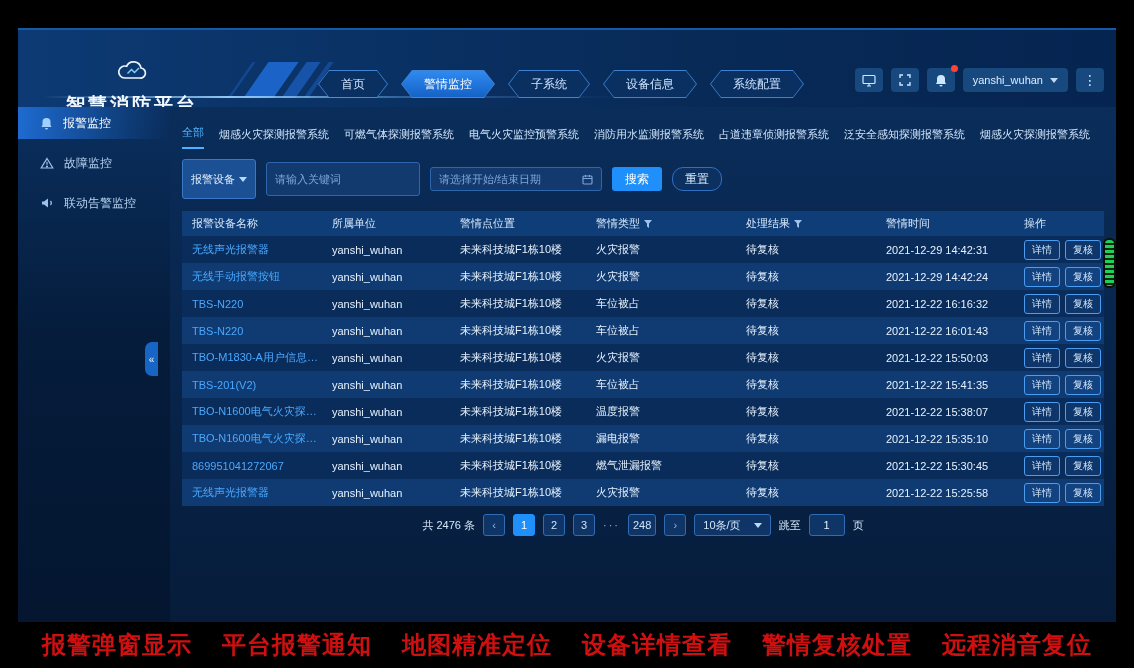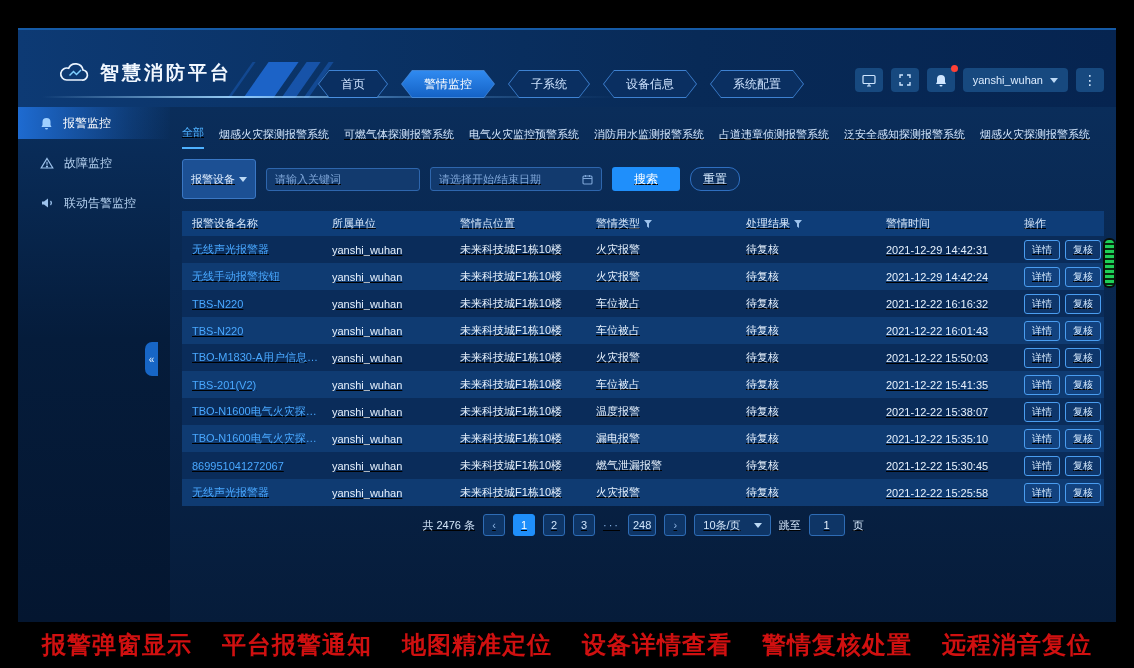--- a/index.html
+++ b/index.html
@@ -5,21 +5,21 @@
   html,body{margin:0;padding:0;background:#000;}
   .stage{position:relative;width:1134px;height:668px;background:#000;overflow:hidden;
          font-family:"Liberation Sans","DejaVu Sans",sans-serif;-webkit-font-smoothing:antialiased;}
   
   .app{position:absolute;left:18px;top:28px;width:1098px;height:594px;
        background:linear-gradient(135deg,#0a2b56 0%,#07234a 45%,#051c3c 100%);
        border-top:2px solid #155aa6;box-sizing:border-box;box-shadow:inset 0 0 0 1px rgba(40,110,200,.18);}
   
   .header{position:relative;height:77px;
        background:linear-gradient(90deg,#0d3a74 0%,#0a3265 30%,#082a57 62%,#062450 100%);overflow:hidden;}
-  .logo{position:absolute;left:40px;top:30px;display:flex;align-items:center;gap:10px;}
+  .logo{position:absolute;left:48px;top:30px;display:flex;align-items:center;gap:10px;flex-direction:column;}
   .logo-title{font-size:19px;font-weight:bold;color:#f2f8ff;letter-spacing:3px;}
   .stripe{position:absolute;top:32px;height:36px;transform:skewX(-35deg);background:#1e66cc;}
   .s1{left:238px;width:30px;opacity:.95;}
   .s2{left:276px;width:14px;opacity:.65;}
   .s3{left:298px;width:5px;opacity:.45;}
   .s4{left:222px;width:3px;opacity:.4;}
   .streak{position:absolute;left:24px;top:66px;width:580px;height:2px;
        background:linear-gradient(90deg,rgba(130,200,255,0) 0%,rgba(160,215,255,.9) 32%,rgba(120,190,255,.35) 62%,rgba(120,190,255,0) 100%);}
   .nav{position:absolute;left:300px;top:40px;display:flex;gap:13px;}
   .hex{height:26px;clip-path:polygon(11px 0,calc(100% - 11px) 0,100% 50%,calc(100% - 11px) 100%,11px 100%,0 50%);
@@ -38,37 +38,37 @@
        border-top:5px solid #bcd9f5;}
   .kebab{color:#d6e9ff;font-size:14px;letter-spacing:0;}
   
   .app-body{display:flex;height:515px;}
   .sidebar{width:152px;background:linear-gradient(180deg,#0a2f5e 0%,#051c3b 45%,#041630 100%);
        padding-top:0;flex-shrink:0;}
   .side-item{height:32px;margin-bottom:8px;display:flex;align-items:center;gap:10px;
        padding-left:22px;font-size:12px;color:#b6d2f0;cursor:pointer;}
   .side-item.active{background:linear-gradient(90deg,rgba(31,110,215,.95) 0%,rgba(31,110,215,.2) 75%,transparent 100%);color:#fff;}
   .content{flex:1;position:relative;background:linear-gradient(180deg,#0a2d5a 0%,#082348 58%,#061c3a 100%);
-       padding:18px 12px 0 12px;box-sizing:border-box;overflow:hidden;text-decoration:underline;}
+       padding:18px 12px 0 12px;box-sizing:border-box;overflow:hidden;}
   
   .tabs{display:flex;gap:15px;font-size:11px;color:#d2e5fb;align-items:flex-end;white-space:nowrap;}
   .tab{padding-bottom:7px;cursor:pointer;}
   .tab.active{color:#4eb1ff;border-bottom:2px solid #4eb1ff;}
   
   .filter-row{margin-top:10px;display:flex;gap:10px;align-items:center;}
   .select{width:74px;height:40px;background:#1c5094;border:1px solid #3a77c4;border-radius:3px;
        display:flex;align-items:center;justify-content:space-between;padding:0 8px;
        font-size:11px;color:#e2efff;box-sizing:border-box;cursor:pointer;}
-  .tinput{width:154px;height:23px;background:#123a6e;border:1px solid #2e66ad;border-radius:3px;
+  .tinput{width:154px;height:34px;background:#123a6e;border:1px solid #2e66ad;border-radius:3px;
        color:#dbeafd;font-size:11px;padding:0 8px;box-sizing:border-box;outline:none;}
   .tinput::placeholder{color:#7fa6d8;}
   .date{width:172px;height:24px;background:#123a6e;border:1px solid #2e66ad;border-radius:3px;
        display:flex;align-items:center;justify-content:space-between;padding:0 8px;
        font-size:11px;color:#7fa6d8;box-sizing:border-box;cursor:pointer;}
-  .btn-search{width:68px;height:24px;background:#1f8ffb;border:none;border-radius:3px;
+  .btn-search{width:50px;height:24px;background:#1f8ffb;border:none;border-radius:3px;
        color:#fff;font-size:12px;cursor:pointer;}
   .btn-reset{width:50px;height:24px;background:rgba(18,58,110,.4);border:1px solid #2f6fc0;
        border-radius:11px;color:#d8ebff;font-size:12px;cursor:pointer;box-sizing:border-box;}
   
   .table{margin-top:12px;}
   .thead,.trow{display:grid;grid-template-columns:140px 128px 136px 150px 140px 138px 1fr;
        align-items:center;padding-left:10px;}
   .thead{height:25px;background:#0e3d78;font-size:11px;color:#d8e9fc;}
   .th{display:flex;align-items:center;gap:4px;}
   .trow{height:27px;font-size:11px;color:#e6f1fd;}

